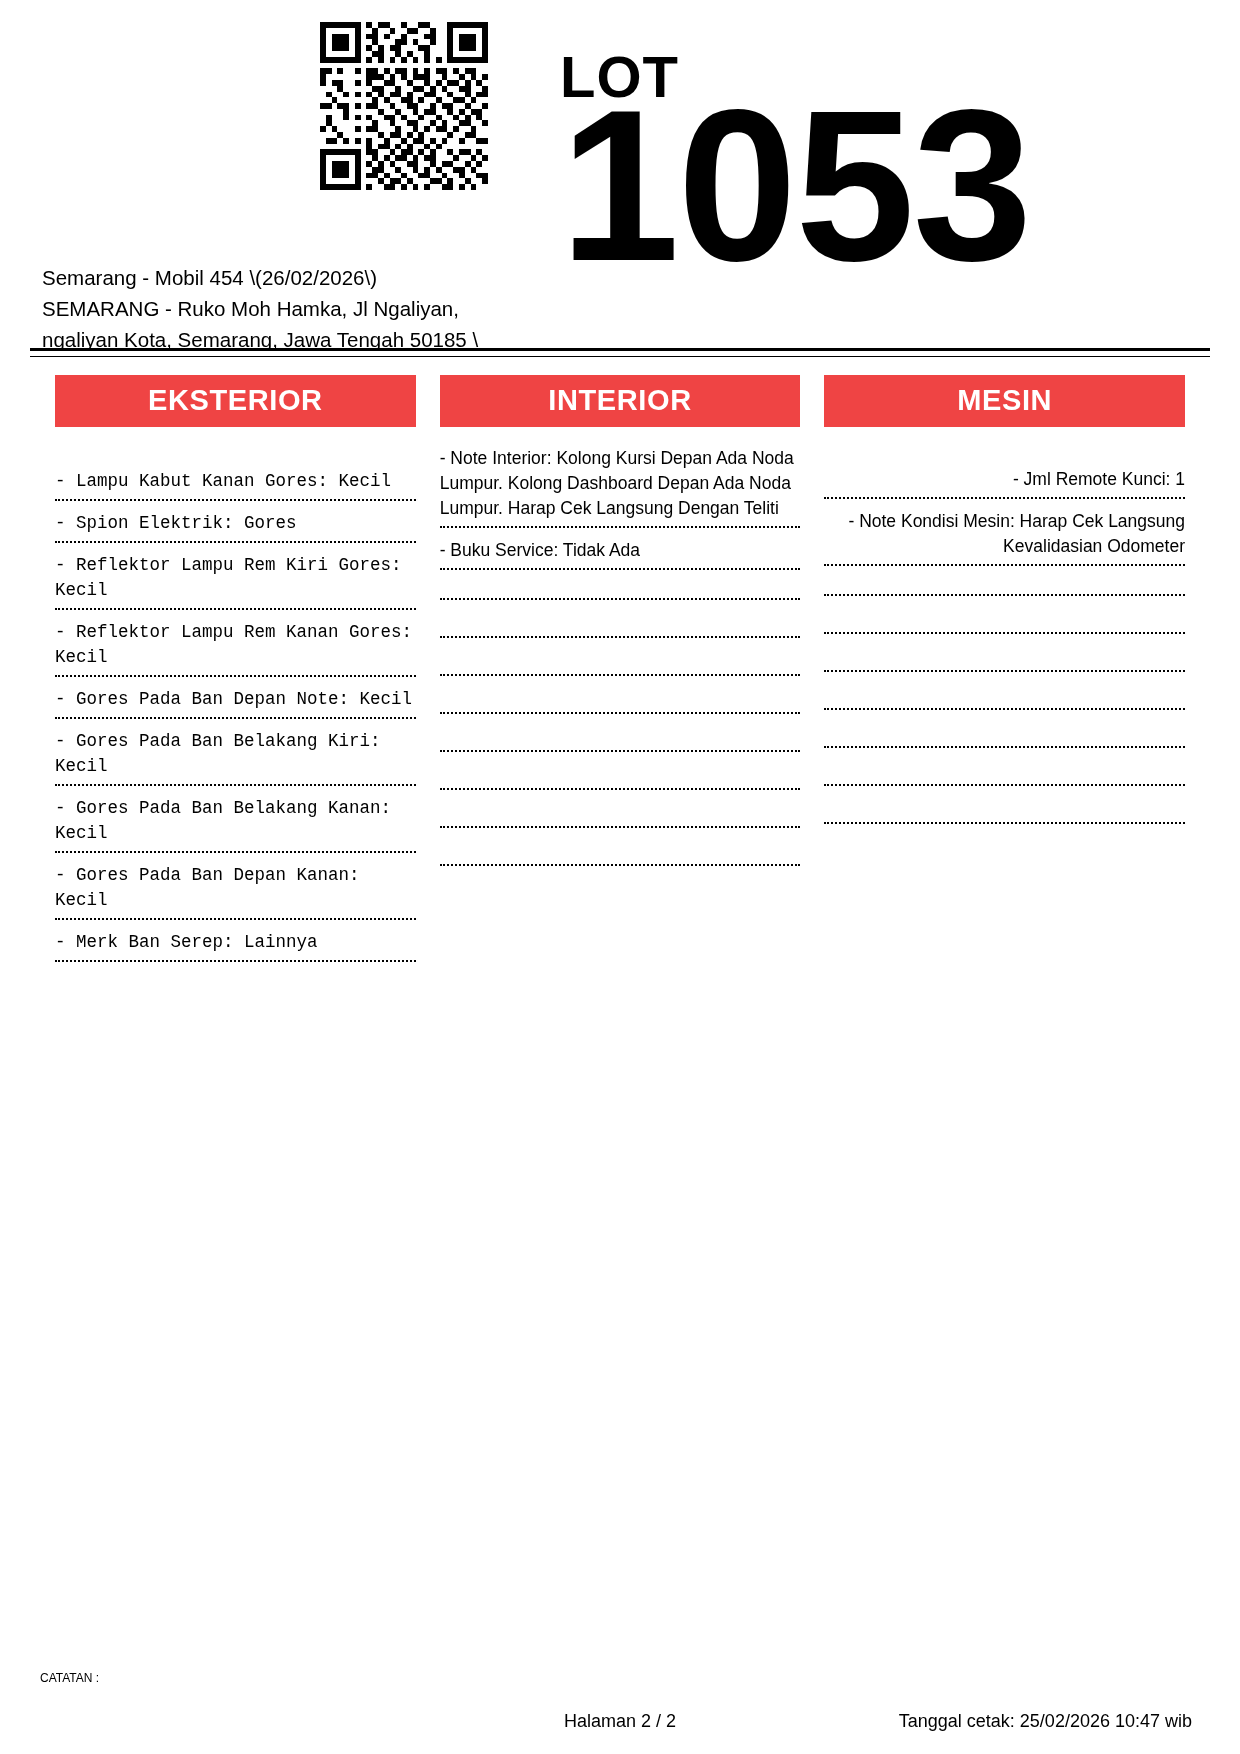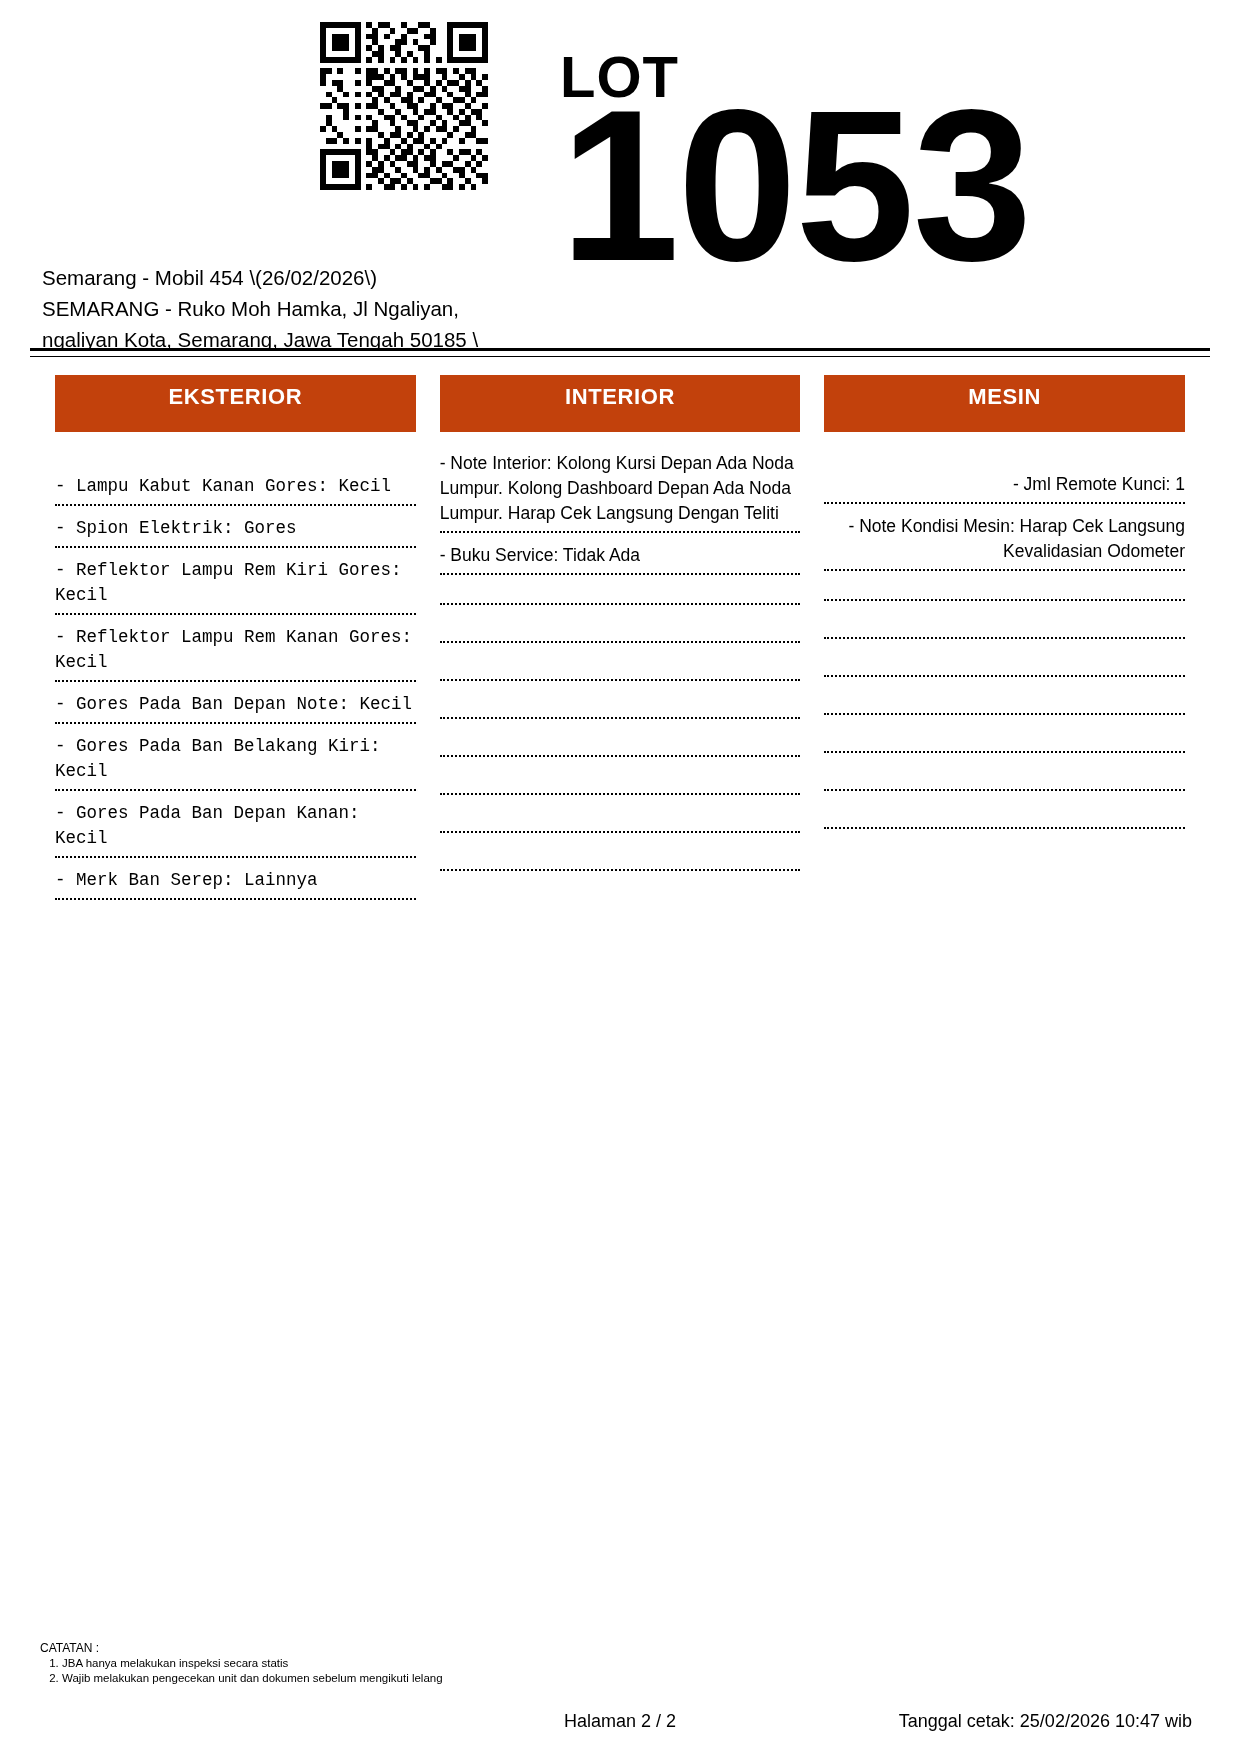--- a/index.html
+++ b/index.html
@@ -93,27 +93,27 @@
     display: flex;
     gap: 24px;
     padding: 0 55px;
     box-sizing: border-box;
   }
   .col {
     flex: 1 1 0;
     min-width: 0;
   }
   .col-title {
-    background: #c2410c;
+    background: #ef4444;
     color: #fff;
     text-align: center;
-    font-size: 22px;
+    font-size: 29px;
     font-weight: bold;
     letter-spacing: 0.6px;
-    padding: 9px 0 22px 0;
+    padding: 9px 0 10px 0;
   }
   .col-body {
     margin-top: 22px;
   }
   .entry {
     font-size: 17.5px;
     line-height: 25px;
     padding: 0 0 5px 0;
     border-bottom: 2.5px dotted #000;
     margin-bottom: 10px;
@@ -432,20 +432,21 @@
 
     <div class="col col-eksterior">
       <div class="col-title">EKSTERIOR</div>
       <div class="col-body">
         <div class="entry">- Lampu Kabut Kanan Gores: Kecil</div>
         <div class="entry">- Spion Elektrik: Gores</div>
         <div class="entry">- Reflektor Lampu Rem Kiri Gores: Kecil</div>
         <div class="entry">- Reflektor Lampu Rem Kanan Gores: Kecil</div>
         <div class="entry">- Gores Pada Ban Depan Note: Kecil</div>
         <div class="entry">- Gores Pada Ban Belakang Kiri: Kecil</div>
+        <div class="entry">- Gores Pada Ban Belakang Kanan: Kecil</div>
         <div class="entry">- Gores Pada Ban Depan Kanan: Kecil</div>
         <div class="entry">- Merk Ban Serep: Lainnya</div>
       </div>
     </div>
 
     <div class="col col-interior">
       <div class="col-title">INTERIOR</div>
       <div class="col-body">
         <div class="entry">- Note Interior: Kolong Kursi Depan Ada Noda Lumpur. Kolong Dashboard Depan Ada Noda Lumpur. Harap Cek Langsung Dengan Teliti</div>
         <div class="entry">- Buku Service: Tidak Ada</div>
@@ -473,22 +474,18 @@
         <div class="entry empty"></div>
         <div class="entry empty"></div>
       </div>
     </div>
 
   </div>
 
   <div class="footer">
     <div class="catatan">
       <div class="title">CATATAN :</div>
-      <ol>
-        <li>JBA hanya melakukan inspeksi secara statis</li>
-        <li>Wajib melakukan pengecekan unit dan dokumen sebelum mengikuti lelang</li>
-      </ol>
     </div>
     <div class="page-num">Halaman 2 / 2</div>
     <div class="print-date">Tanggal cetak: 25/02/2026 10:47 wib</div>
   </div>
 
 </div>
 
 </body></html>

